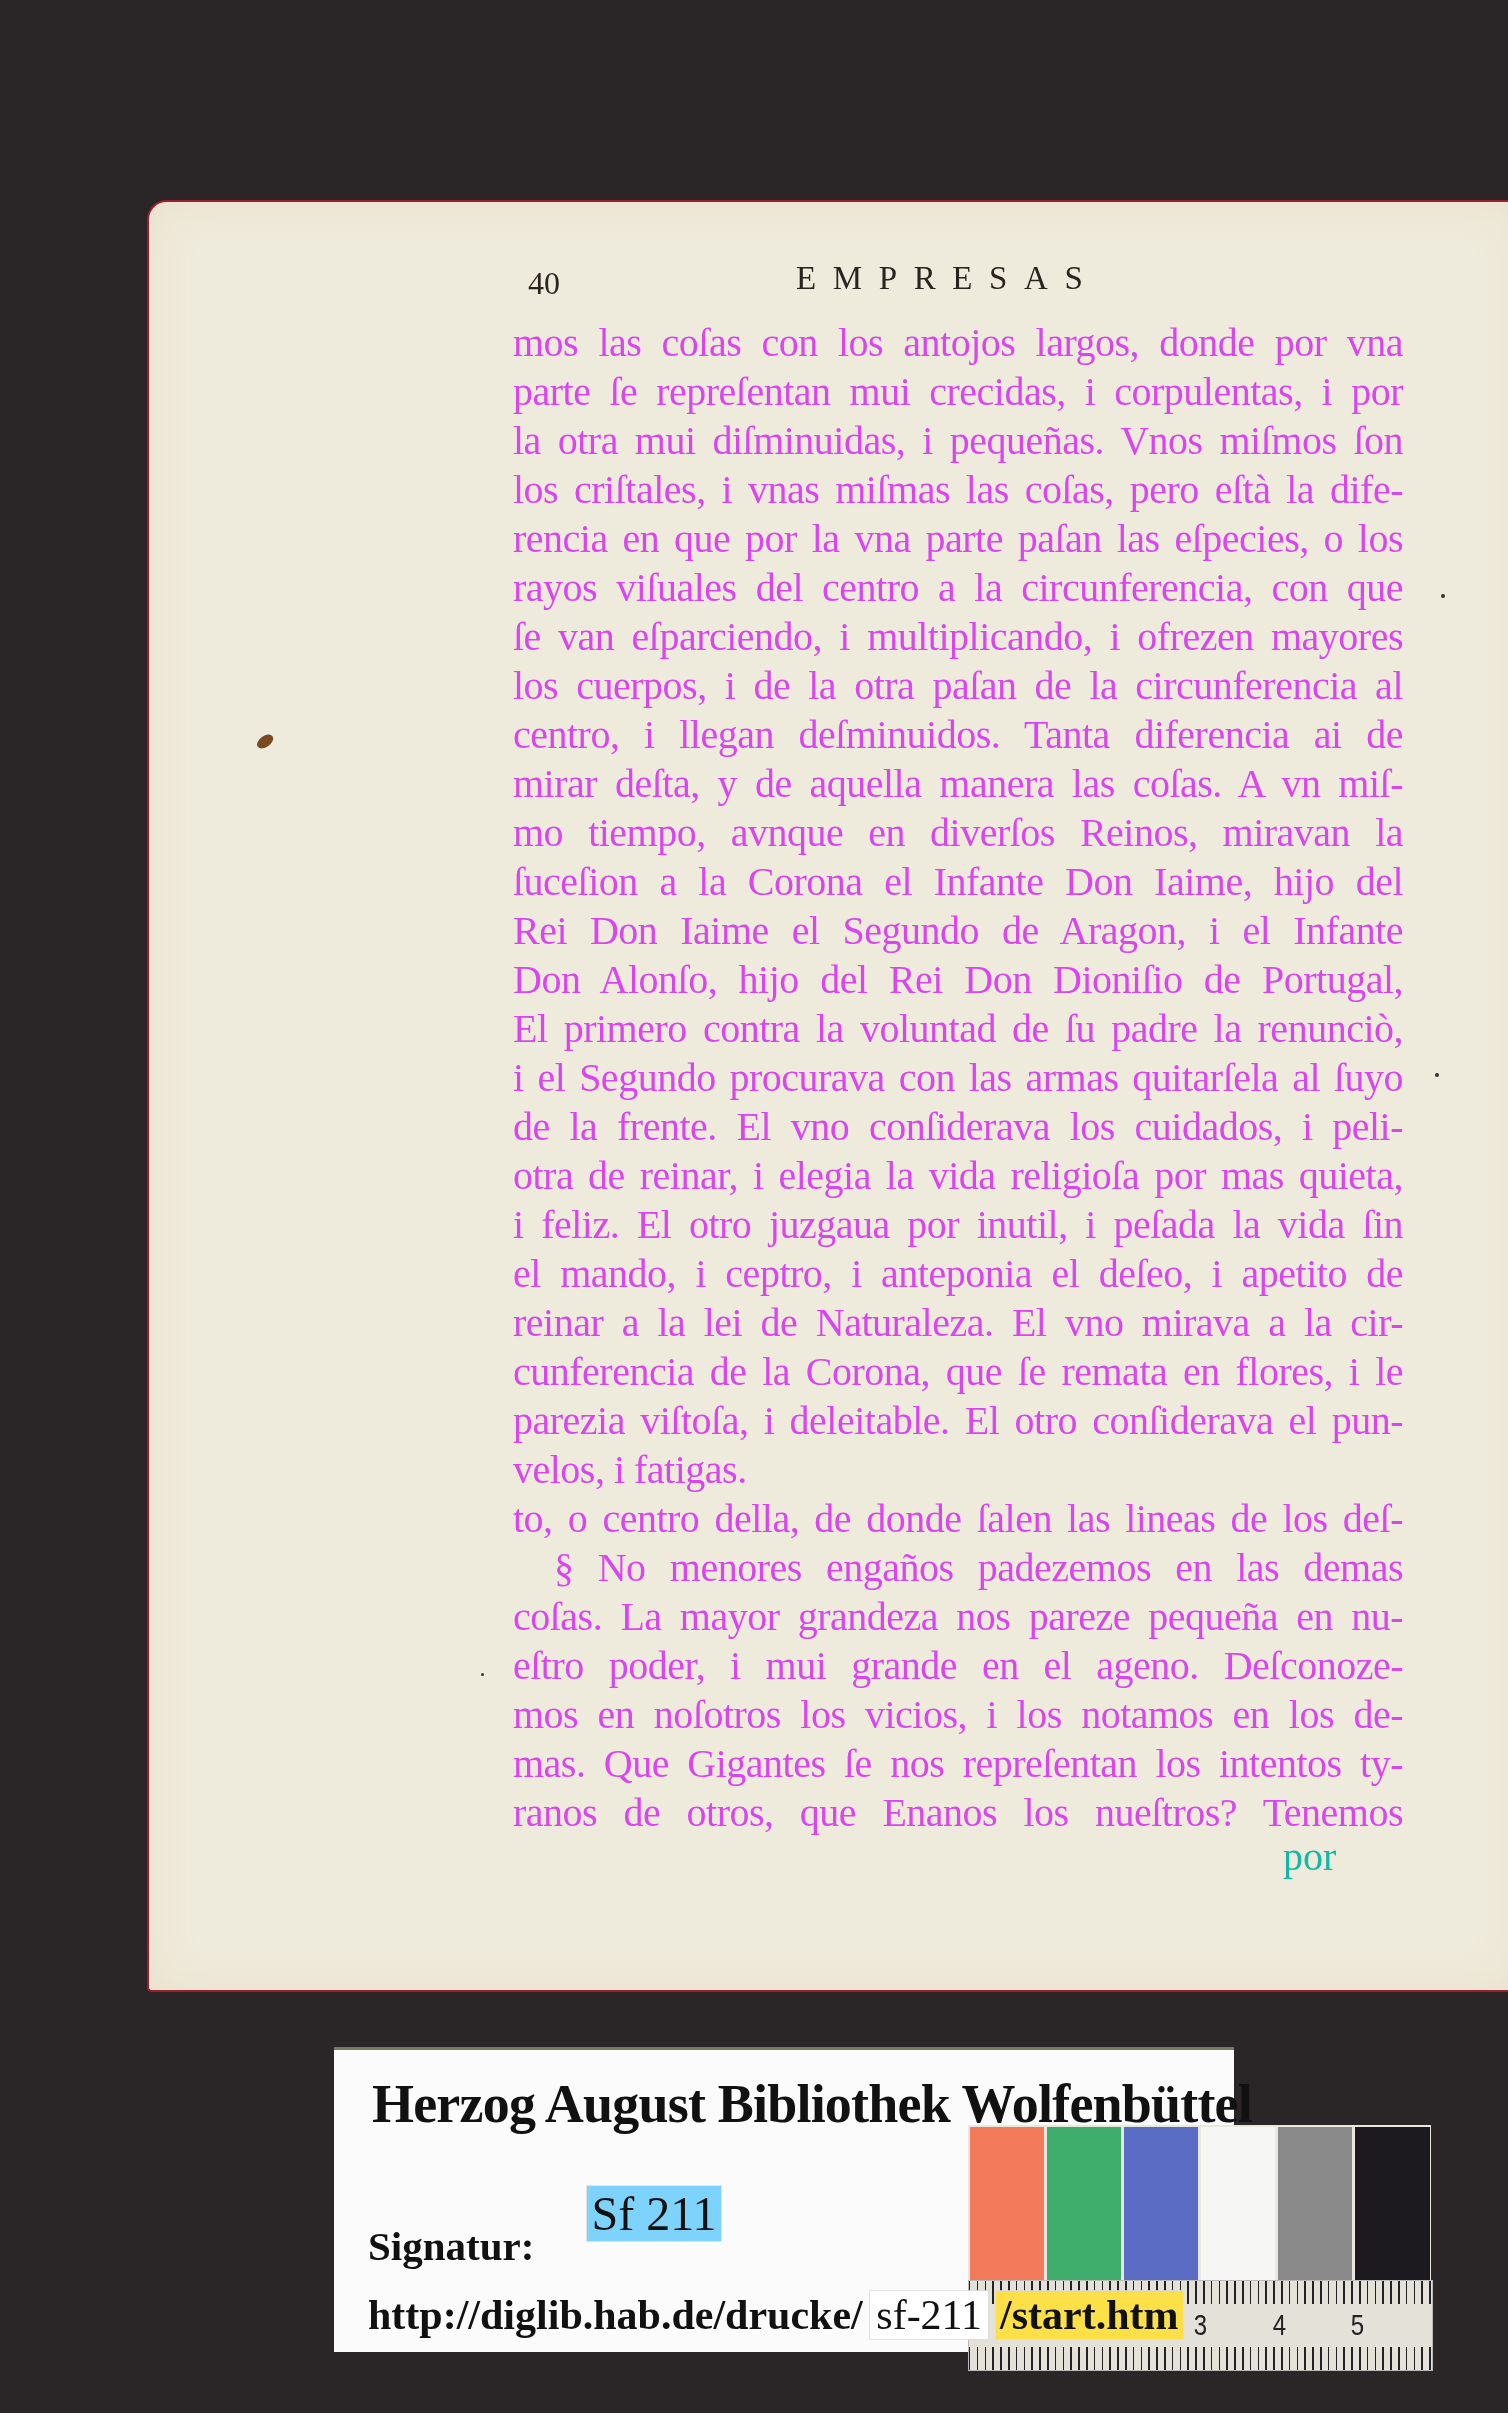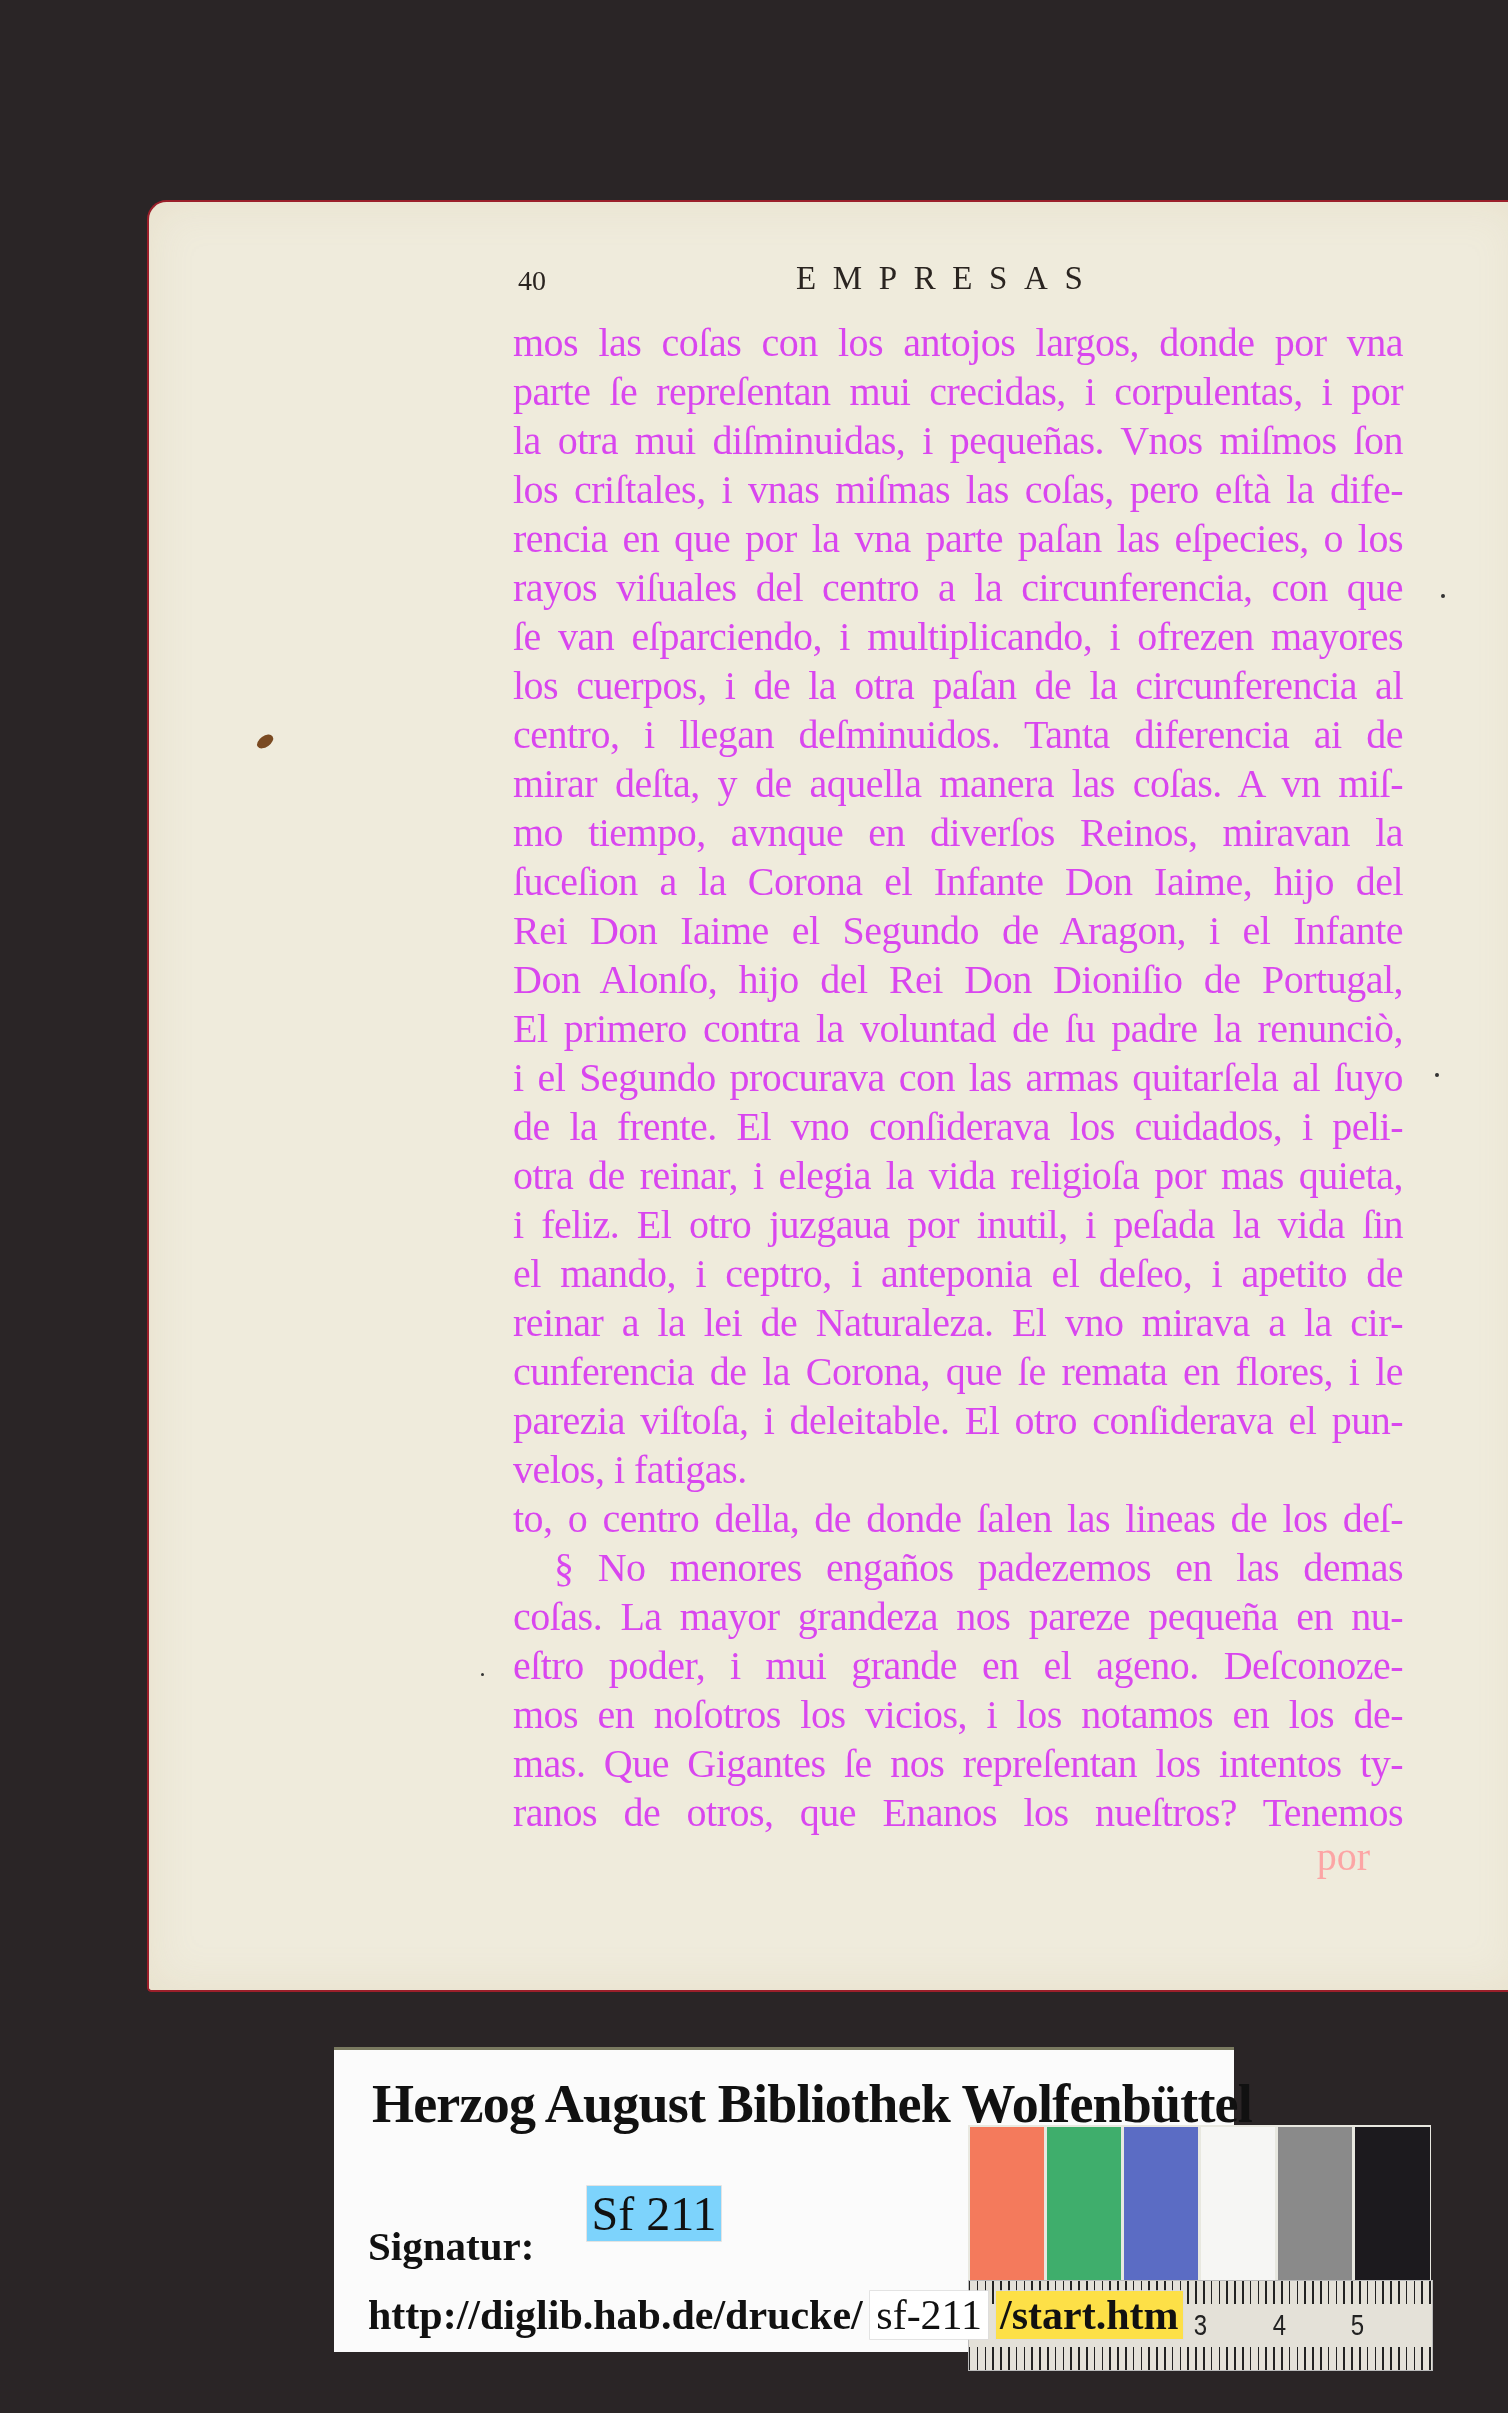--- a/index.html
+++ b/index.html
@@ -10,31 +10,31 @@
   }
   .page{
     position:absolute;left:147px;top:200px;width:1373px;height:1788px;
     background:#efebdc;
     border:2.3px solid #9b1f2a;border-right:none;
     border-radius:19.6px 0 0 4.5px;
     box-shadow:inset 0 0 45px rgba(200,180,130,0.18);
   }
   .speck{position:absolute;border-radius:50%;background:#8a5a2a;}
   .running-head{position:absolute;left:513px;top:260px;width:890px;height:45px;}
-  .folio{position:absolute;left:5px;top:4.5px;font-size:28px;color:#2a2420;}
+  .folio{position:absolute;left:15px;top:4.5px;font-size:32px;color:#2a2420;}
   .head-title{position:absolute;left:283px;top:0;font-size:33px;letter-spacing:16.6px;color:#2a2420;}
   .text-block{position:absolute;left:513px;top:318px;width:890px;}
   .line{
     height:49px;line-height:49px;font-size:40px;color:#d946ef;
     white-space:nowrap;text-align:justify;text-align-last:justify;
     letter-spacing:-0.5px;
   }
   .line.last{text-align-last:left;}
   .line.indent{padding-left:41px;}
-  .catchword{position:absolute;left:1283px;top:1833px;width:121px;text-align:center;font-size:40px;color:#fca5a5;}
+  .catchword{position:absolute;left:1283px;top:1833px;width:121px;text-align:left;font-size:40px;color:#14b8a6;}
 
   .label{
     position:absolute;left:334px;top:2047px;width:900px;height:302px;
     background:#fbfbfb;border-top:3px solid #7a7a60;
   }
   .label-title{position:absolute;left:38px;top:22.6px;font-size:54px;font-weight:bold;color:#111;letter-spacing:-0.8px;white-space:nowrap;}
   .sig-label{position:absolute;left:34px;top:140px;font-size:41px;font-weight:bold;color:#111;margin-top:32px;}
   .sig-value{position:absolute;left:253px;top:136px;font-size:48px;color:#111;background:#7dd3fc;padding:0 4.5px;box-shadow:0 0 0 0.8px #ddd;}
   .url-row{position:absolute;left:34px;top:241px;font-size:42px;font-weight:bold;color:#111;white-space:nowrap;}
   .url-part{display:inline-block;}

